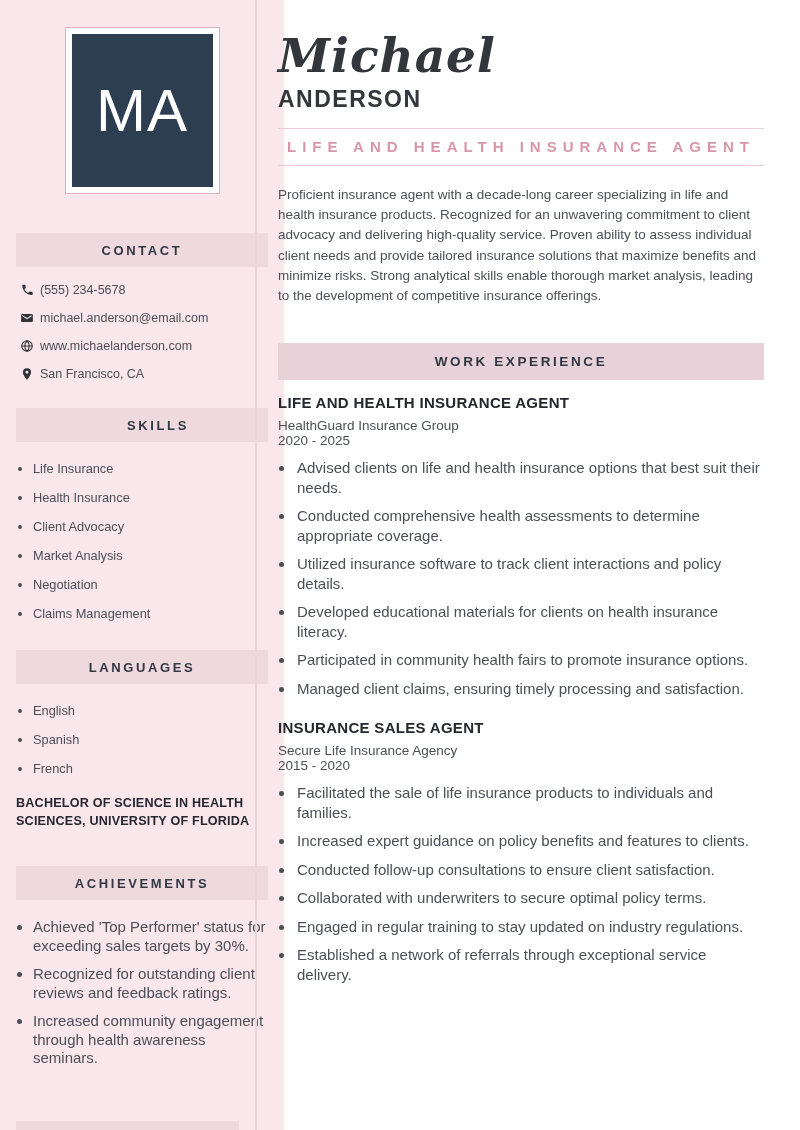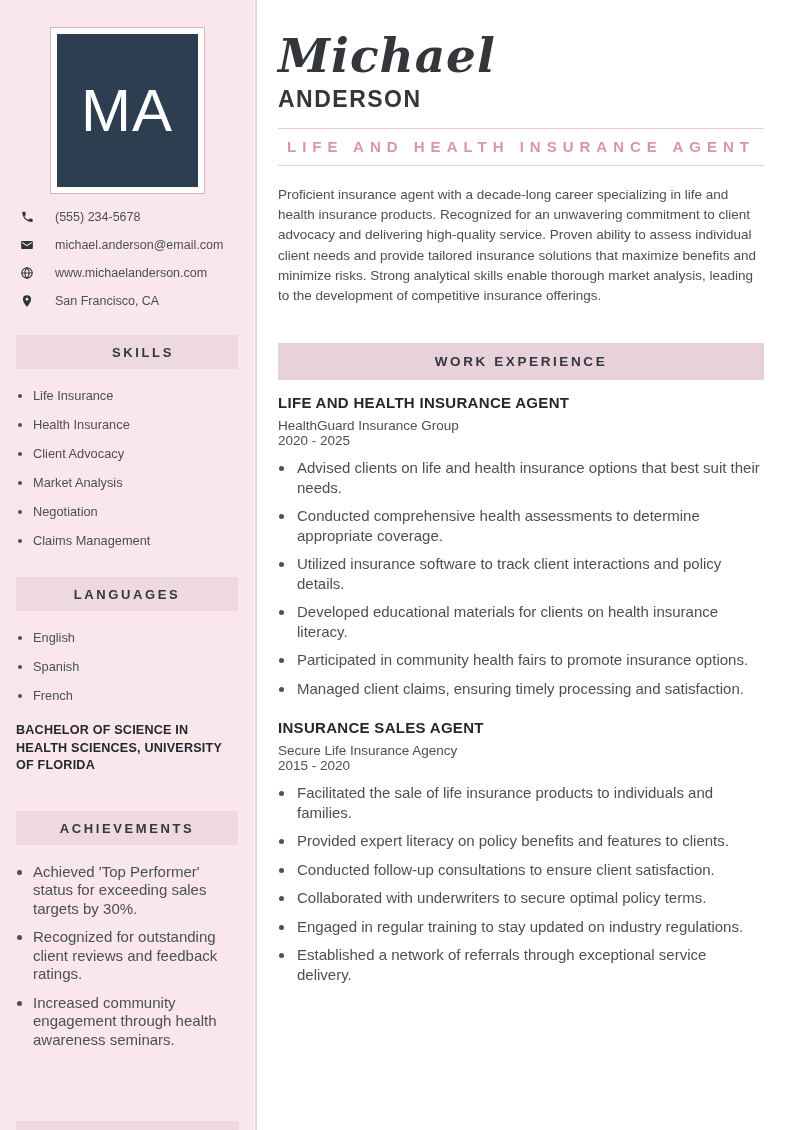--- a/index.html
+++ b/index.html
@@ -8,21 +8,21 @@
     font-family:"Liberation Sans", sans-serif;
     background:#ffffff;
     color:#4b4f57;
     position:relative;
     overflow:hidden;
   }
   .page { position:relative; width:800px; height:1130px; background:#ffffff; }
 
   
   .sidebar {
-    position:absolute; left:0; top:0; width:254px; height:1130px;
+    position:absolute; left:0; top:0; width:284px; height:1130px;
     background:#f9e7eb; padding:0 16px;
   }
   .side-divider {
     position:absolute; left:255px; top:0; width:2px; height:1130px;
     background:#ecd4da;
   }
   .avatar-frame {
     width:155px; height:167px; margin:27px auto 0 auto;
     background:#ffffff; border:1px solid #ddb2be;
     display:flex; align-items:center; justify-content:center;
@@ -42,21 +42,21 @@
     padding:10px 4px 9px 4px;
   }
   .band.contact-band      { margin-top:39px; }
   .band.skills-band       { margin-top:27px;padding-left:36px; }
   .band.languages-band    { margin-top:27px; }
   .band.education-band    { margin-top:35px; }
   .band.achievements-band { margin-top:36px; }
 
   .contact-list { margin-top:16px; }
   .contact-row {
-    display:flex; align-items:flex-start; gap:21px;
+    display:flex; align-items:flex-start; gap:6px;
     margin:0 0 14px 4px; font-size:12.5px; color:#4b4f57;
   }
   .cicon { width:14px; height:14px; flex:0 0 14px; display:inline-flex; }
   .cicon svg { width:14px; height:14px; }
 
   ul.side-list { margin:18px 0 0 0; padding-left:17px; list-style:disc; }
   ul.side-list li {
     font-size:12.8px; color:#4b4f57; margin-bottom:11px; line-height:18px;
   }
   ul.side-list.achv li { font-size:15px; margin-bottom:10px; line-height:18.5px; }
@@ -114,20 +114,21 @@
 <div class="page">
 
   <aside class="sidebar">
 
     <div class="avatar-frame">
       <div class="avatar-box">
         <span>MA</span>
       </div>
     </div>
 
+    <div class="band contact-band">CONTACT</div>
     <div class="contact-list">
       <div class="contact-row">
         <span class="cicon">
           <svg viewBox="0 0 24 24" fill="#2f3337">
               <path d="M7.7 10.6c1.4 2.7 3.6 5 6.3 6.3l2.1-2.1c.3-.3.7-.4 1-.2 1.1.4 2.3.6 3.5.6.5 0 1 .4 1 1v3.4c0 .5-.4 1-1 1C11.2 20.6 3.9 13.3 3.9 4c0-.5.4-1 1-1h3.4c.6 0 1 .5 1 1 0 1.2.2 2.4.6 3.5.1.3 0 .7-.2 1l-2 2.1z"></path>
             </svg>
         </span>
         <span>(555) 234-5678</span>
       </div>
       <div class="contact-row">
@@ -212,21 +213,21 @@
         <li>Managed client claims, ensuring timely processing and satisfaction.</li>
       </ul>
     </section>
 
     <section class="job">
       <div class="job-title">INSURANCE SALES AGENT</div>
       <div class="job-company">Secure Life Insurance Agency</div>
       <div class="job-dates">2015 - 2020</div>
       <ul class="job-bullets">
         <li>Facilitated the sale of life insurance products to individuals and families.</li>
-        <li>Provided expert literacy on policy benefits and features to clients.</li>
+        <li>Increased expert guidance on policy benefits and features to clients.</li>
         <li>Conducted follow-up consultations to ensure client satisfaction.</li>
         <li>Collaborated with underwriters to secure optimal policy terms.</li>
         <li>Engaged in regular training to stay updated on industry regulations.</li>
         <li>Established a network of referrals through exceptional service delivery.</li>
       </ul>
     </section>
 
   </main>
 </div>
 

